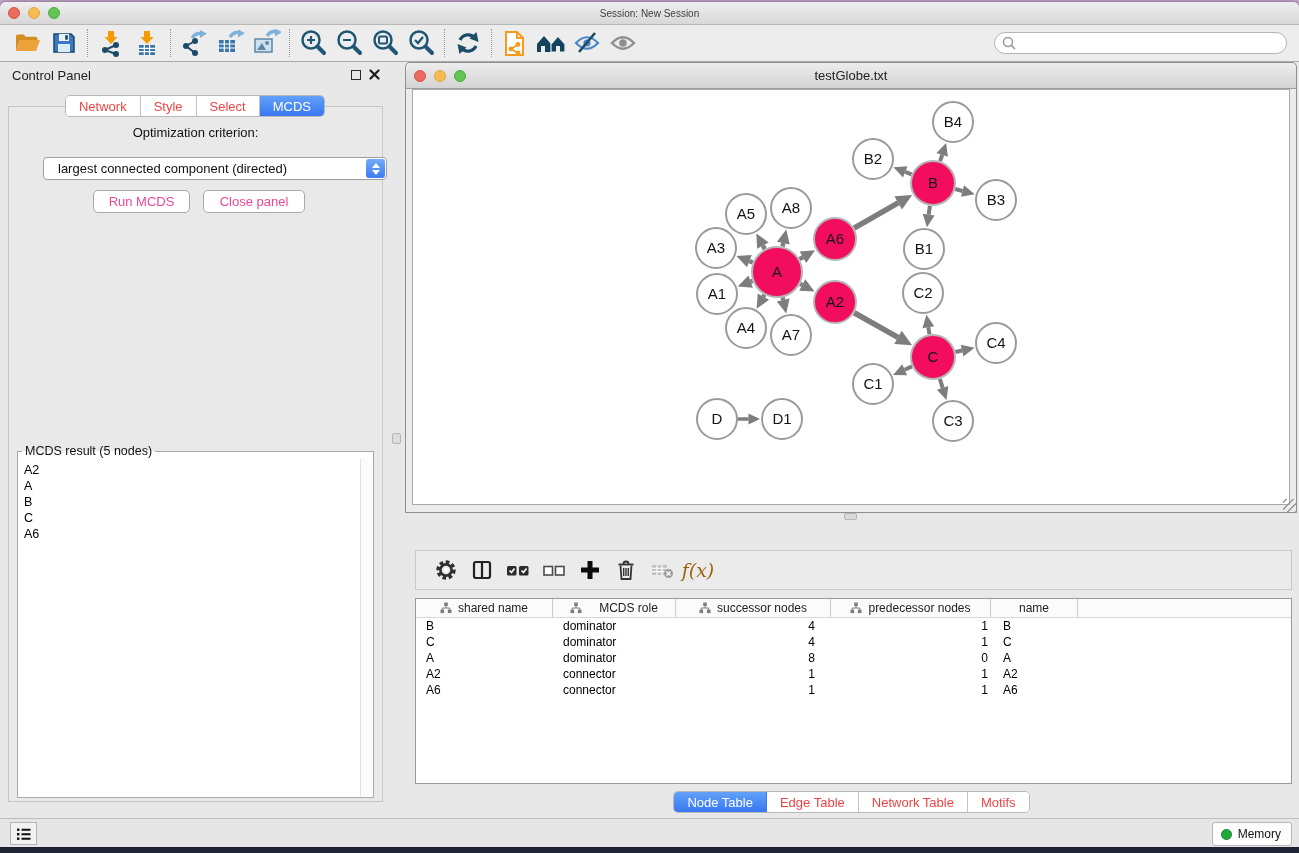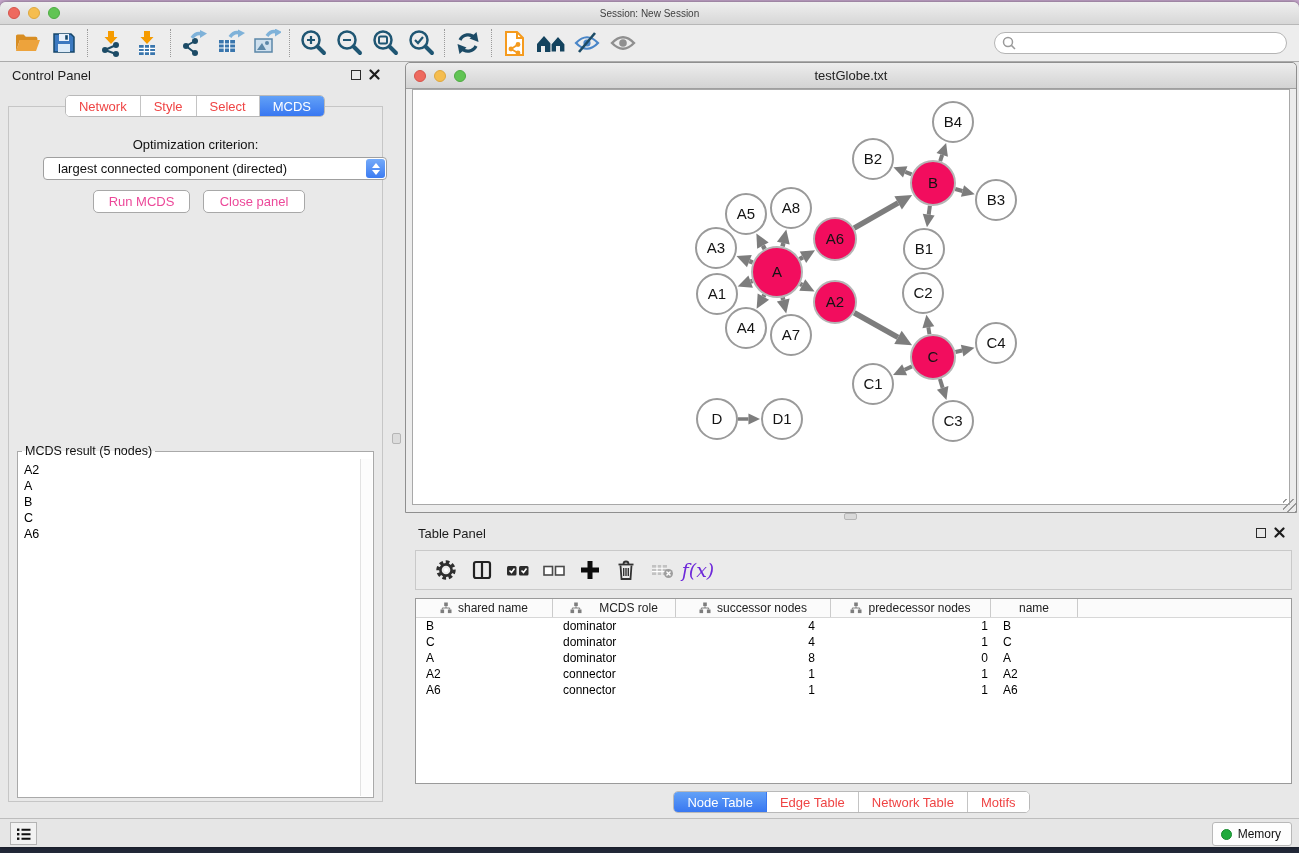--- a/index.html
+++ b/index.html
@@ -42,21 +42,21 @@
     border:1px solid #b5b5b5; border-radius:2px; }
 
   .cp-tabs { position:absolute; top:33px; left:0; width:100%; display:flex; justify-content:center; z-index:3; }
   .seg { display:flex; border:1px solid #b9b9b9; border-radius:5px; overflow:hidden; background:#fff; height:22px; }
   .seg-tab { font-size:13px; color:#ef4444; padding:3px 13px 0; border-right:1px solid #c4c4c4; background:#fff; }
   .seg-tab:last-child { border-right:none; }
   .seg-tab.active { background:linear-gradient(#62a1f7,#3877f1); color:#fff; border-right-color:#3877f1; }
 
   .cp-content { position:absolute; left:8px; right:7px; top:44px; bottom:16px;
     background:#e9e9e9; border:1px solid #c6c6c6; }
-  .opt-label { text-align:center; margin-top:30px; font-size:13px; color:#111; }
+  .opt-label { text-align:center; margin-top:18px; font-size:13px; color:#111; }
   .dropdown { position:absolute; left:34px; top:50px; width:344px; height:23px; background:#fff;
     border:1px solid #9f9f9f; border-radius:4px; font-size:13px; color:#111;
     display:flex; align-items:center; padding-left:14px; }
   .dd-spinner { position:absolute; right:1px; top:1px; bottom:1px; width:19px; border-radius:3px;
     background:linear-gradient(#74aaf9,#3c7cf2); display:flex; flex-direction:column;
     align-items:center; justify-content:center; gap:2px; }
   .tri-up { width:0; height:0; border-left:4px solid transparent; border-right:4px solid transparent; border-bottom:5px solid #fff; }
   .tri-dn { width:0; height:0; border-left:4px solid transparent; border-right:4px solid transparent; border-top:5px solid #fff; }
   .btn-row { position:absolute; top:83px; left:0; width:100%; }
   .cp-btn { position:absolute; height:23px; background:#fff; border:1px solid #a8a8a8; border-radius:5px;
@@ -85,21 +85,21 @@
     background:repeating-linear-gradient(135deg, transparent 0 2px, #9a9a9a 2px 3px, transparent 3px 5px); }
   .h-divider { position:absolute; left:0; right:0; top:451px; height:7px; background:#e8e8e8; }
   .h-handle { position:absolute; left:440px; top:0px; width:13px; height:7px; background:#d9d9d9;
     border:1px solid #b5b5b5; border-radius:2px; }
 
   
   .table-panel { position:absolute; left:0; right:0; top:458px; height:269px; background:#e8e8e8; }
   .tp-toolbar { position:absolute; left:11px; width:877px; top:30px; height:40px; background:#ebebeb;
     border:1px solid #c9c9c9; display:flex; align-items:center; padding-left:12px; }
   .tp-icon { width:36px; height:34px; display:flex; align-items:center; justify-content:center; }
-  .fx { font-family:"DejaVu Serif", serif; font-style:italic; font-size:19px; color:#6d28d9; }
+  .fx { font-family:"DejaVu Serif", serif; font-style:italic; font-size:19px; color:#a16207; }
 
   .data-table { position:absolute; left:11px; width:877px; top:78px; height:186px; background:#fff;
     border:1px solid #9a9a9a; overflow:hidden; }
   .dt-header { display:flex; height:19px; background:#fbfbfb; border-bottom:1px solid #d7d7d7; }
   .dt-th { display:flex; align-items:center; justify-content:center; gap:6px; font-size:12px; color:#222;
     border-right:1px solid #cbcbcb; height:100%; }
   .dt-th.filler { border-right:none; flex:1; }
   .dt-row { display:flex; height:16px; align-items:center; }
   .dt-td { font-size:12px; color:#000; height:100%; display:flex; align-items:center; }
 
@@ -496,29 +496,20 @@
             </svg>
         </div>
         <div class="resize-grip"></div>
       </div>
 
       <div class="h-divider">
         <div class="h-handle"></div>
       </div>
 
       <div class="table-panel">
-        <div class="panel-header" style="padding-left:14px;">
-          <span class="ph-title">Table Panel</span>
-          <span class="ph-btns" style="right:14px;">
-            <span class="float-box"></span>
-            <svg width="11" height="11" viewBox="0 0 11 11">
-                <path d="M1.5 1.5 L9.5 9.5 M9.5 1.5 L1.5 9.5" stroke="#1c1c1c" stroke-width="2.2" stroke-linecap="round"></path>
-              </svg>
-          </span>
-        </div>
 
         <div class="tp-toolbar">
           <div class="tp-icon">
             <svg width="24" height="24" viewBox="0 0 24 24">
                 <circle cx="12" cy="12" r="8" stroke="#2e2e2e" stroke-width="3.4" stroke-dasharray="3.6 2.6" fill="none"></circle>
                 <circle cx="12" cy="12" r="5.6" stroke="#2e2e2e" stroke-width="2.6" fill="none"></circle>
                 <circle cx="12" cy="12" r="2" fill="#fff"></circle>
               </svg>
           </div>
           <div class="tp-icon">

